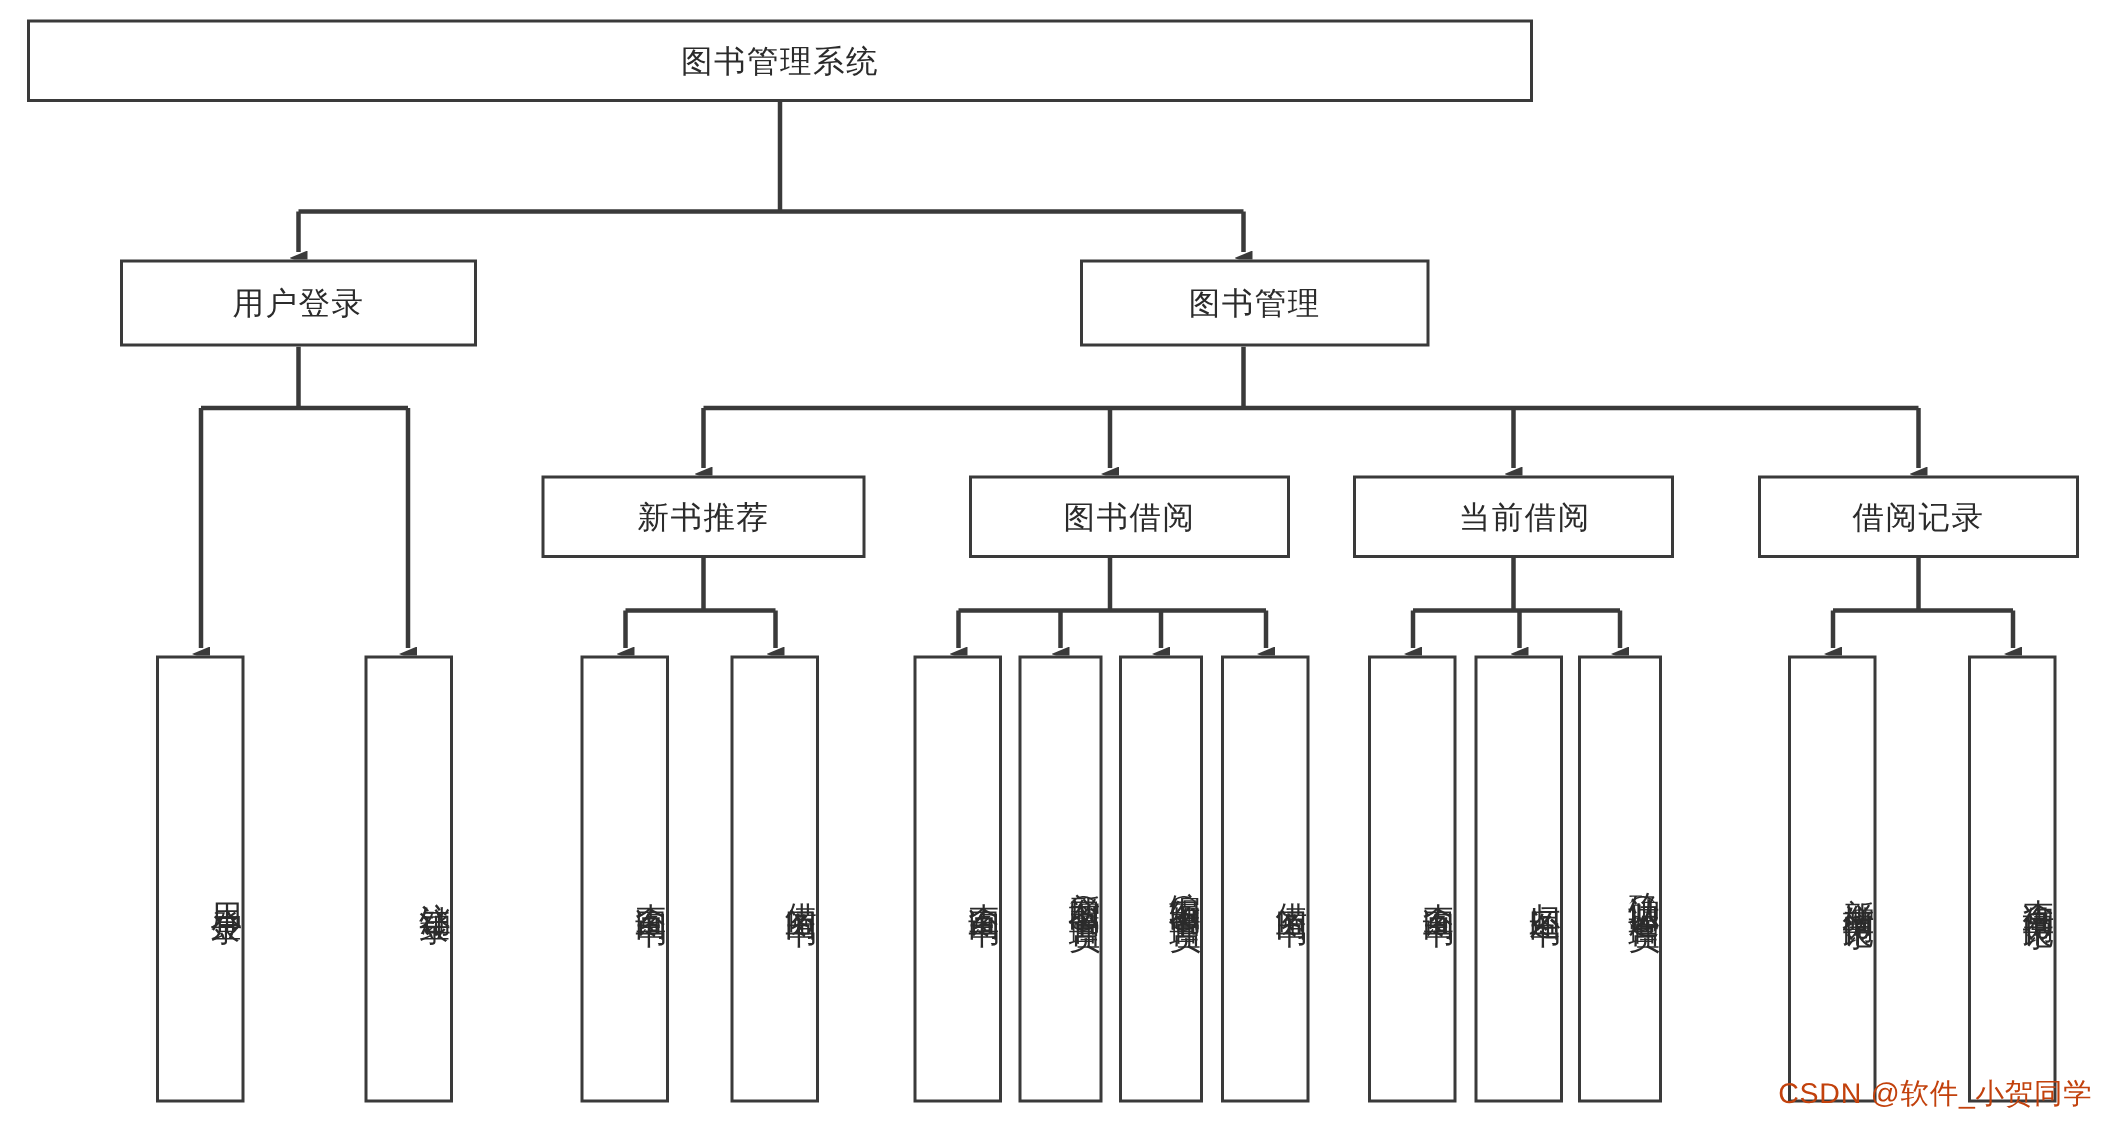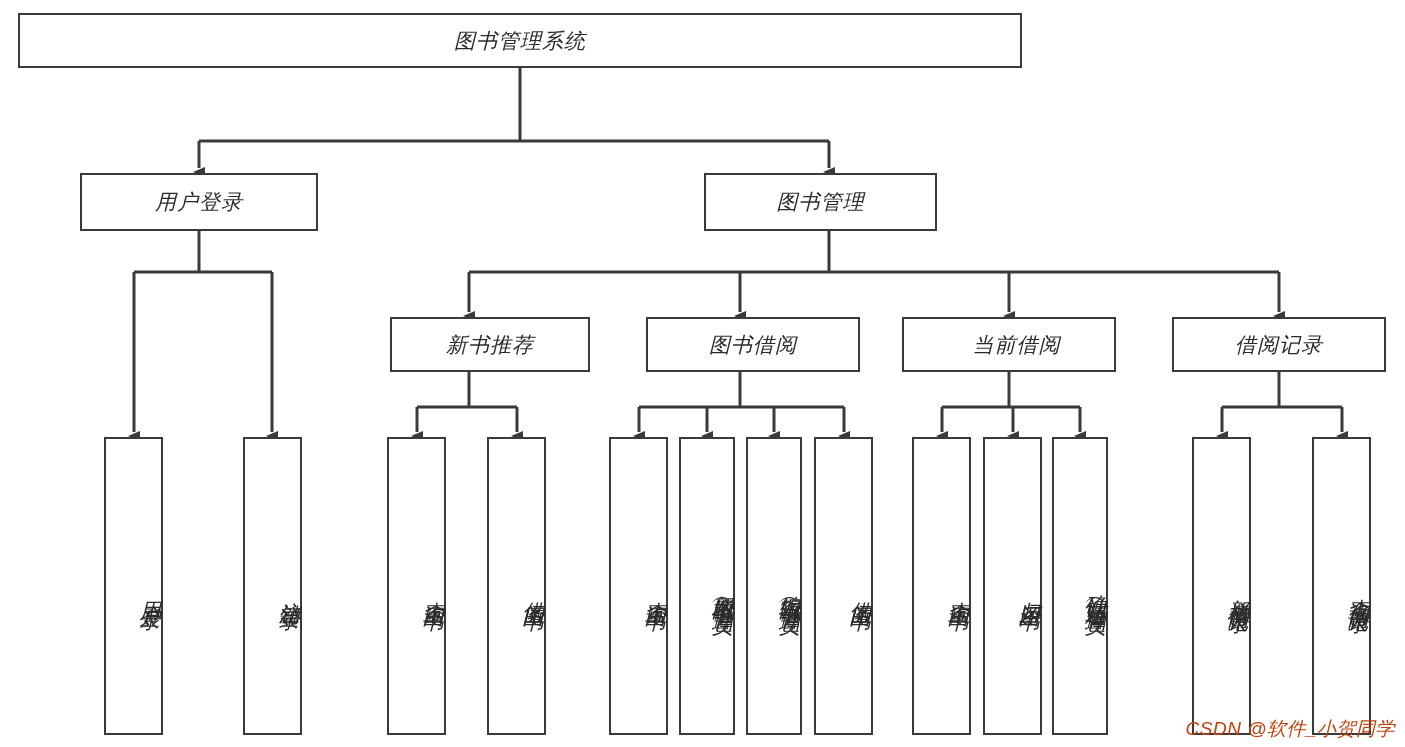--- a/index.html
+++ b/index.html
@@ -9,21 +9,20 @@
   }
   body {
     font-family: "Liberation Sans", "DejaVu Sans", sans-serif;
   }
   #canvas {
     position: relative;
     width: 1405px;
     height: 747px;
     background: #ffffff;
     overflow: hidden;
-    font-style: italic;
   }
   svg.edges {
     position: absolute;
     left: 0;
     top: 0;
     width: 1405px;
     height: 747px;
     pointer-events: none;
   }
   .node {
@@ -129,25 +128,25 @@
     </g>
   </svg>
 
   <div class="node horiz" id="root-node">
     <span>图书管理系统</span>
   </div>
 
   <div class="node horiz" style="left:80px; top:173px; width:238px; height:58px;">
     <span>用户登录</span>
   </div>
-  <div class="node horiz" style="left:704px; top:173px; width:233px; height:58px;">
+  <div class="node horiz" style="left:720px; top:173px; width:233px; height:58px;">
     <span>图书管理</span>
   </div>
 
-  <div class="node horiz" style="left:361px; top:317px; width:200px; height:55px;margin-left:29px;">
+  <div class="node horiz" style="left:361px; top:317px; width:216px; height:55px;">
     <span>新书推荐</span>
   </div>
   <div class="node horiz" style="left:633px; top:317px; width:214px; height:55px;margin-left:13px;">
     <span>图书借阅</span>
   </div>
   <div class="node horiz" style="left:902px; top:317px; width:214px; height:55px;padding-left:15px;">
     <span>当前借阅</span>
   </div>
   <div class="node horiz" style="left:1172px; top:317px; width:214px; height:55px;">
     <span>借阅记录</span>

